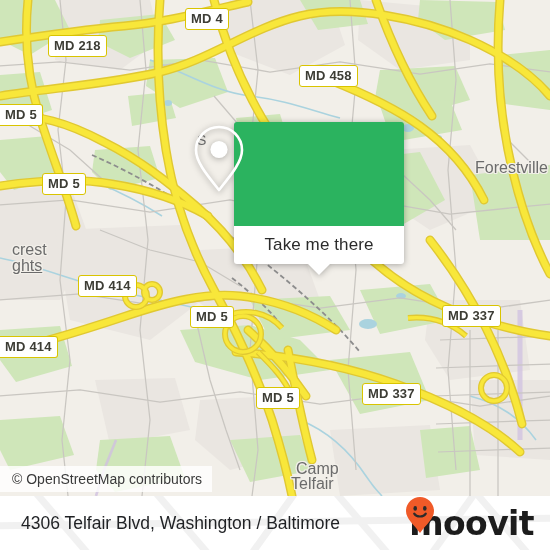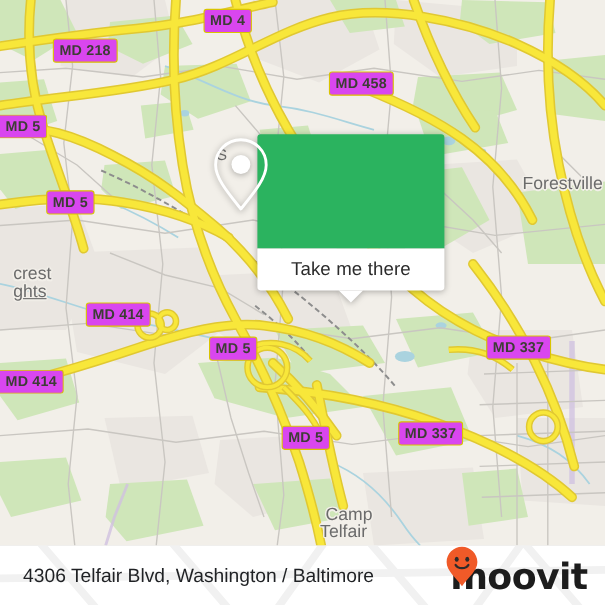--- a/index.html
+++ b/index.html
@@ -13,21 +13,21 @@
   
   .map{
     position:absolute;left:0;top:0;width:550px;height:496px;
     background:#f2efe9;overflow:hidden;
   }
   .map svg{position:absolute;left:0;top:0;}
 
   
   .shield{
     position:absolute;
-    background:#d946ef;
+    background:#ffffff;
     border:1.6px solid #d9c400;
     border-radius:3px;
     color:#3d3d35;
     font-size:13px;
     font-weight:bold;
     line-height:1;
     padding:3px 5px 4px 5px;
     white-space:nowrap;
     letter-spacing:.2px;
     font-family:"Liberation Sans","DejaVu Sans",sans-serif;
@@ -84,21 +84,21 @@
     background:rgba(255,255,255,.82);
     padding:5px 10px 5px 12px;
     color:#3a3a3a;font-size:14px;
     font-family:"Liberation Sans","DejaVu Sans",sans-serif;
     white-space:nowrap;
   }
 
   
   .footer{
     position:absolute;left:0;top:496px;width:550px;height:54px;
-    background:#e5e5e5;overflow:hidden;
+    background:#a16207;overflow:hidden;
   }
   .footer svg{position:absolute;left:0;top:0;opacity:1;}
   .footer-addr{
     position:absolute;left:21px;top:0;height:54px;
     display:flex;align-items:center;
     color:#1f2124;font-size:17.5px;
     white-space:nowrap;
     font-family:"Liberation Sans","DejaVu Sans",sans-serif;
   }
   .brand{
@@ -331,20 +331,21 @@
             <circle cx="29" cy="27.5" r="8.6" fill="#ffffff"></circle>
           </svg>
         </span>
       </div>
       <div class="callout-bottom">
         <span class="callout-label">Take me there</span>
         <span class="callout-tail"></span>
       </div>
     </div>
 
+    <div class="attrib">© OpenStreetMap contributors</div>
   </div>
 
   <div class="footer">
     <svg width="550" height="54" viewBox="0 0 550 54">
       <rect x="0" y="0" width="550" height="54" fill="#ffffff"></rect>
       <g stroke="#f1f1f1" fill="none" stroke-width="7">
         <path d="M30 -10 L90 60"></path>
         <path d="M150 -10 L210 60"></path>
         <path d="M250 60 L300 -10"></path>
         <path d="M330 -10 L390 60"></path>

